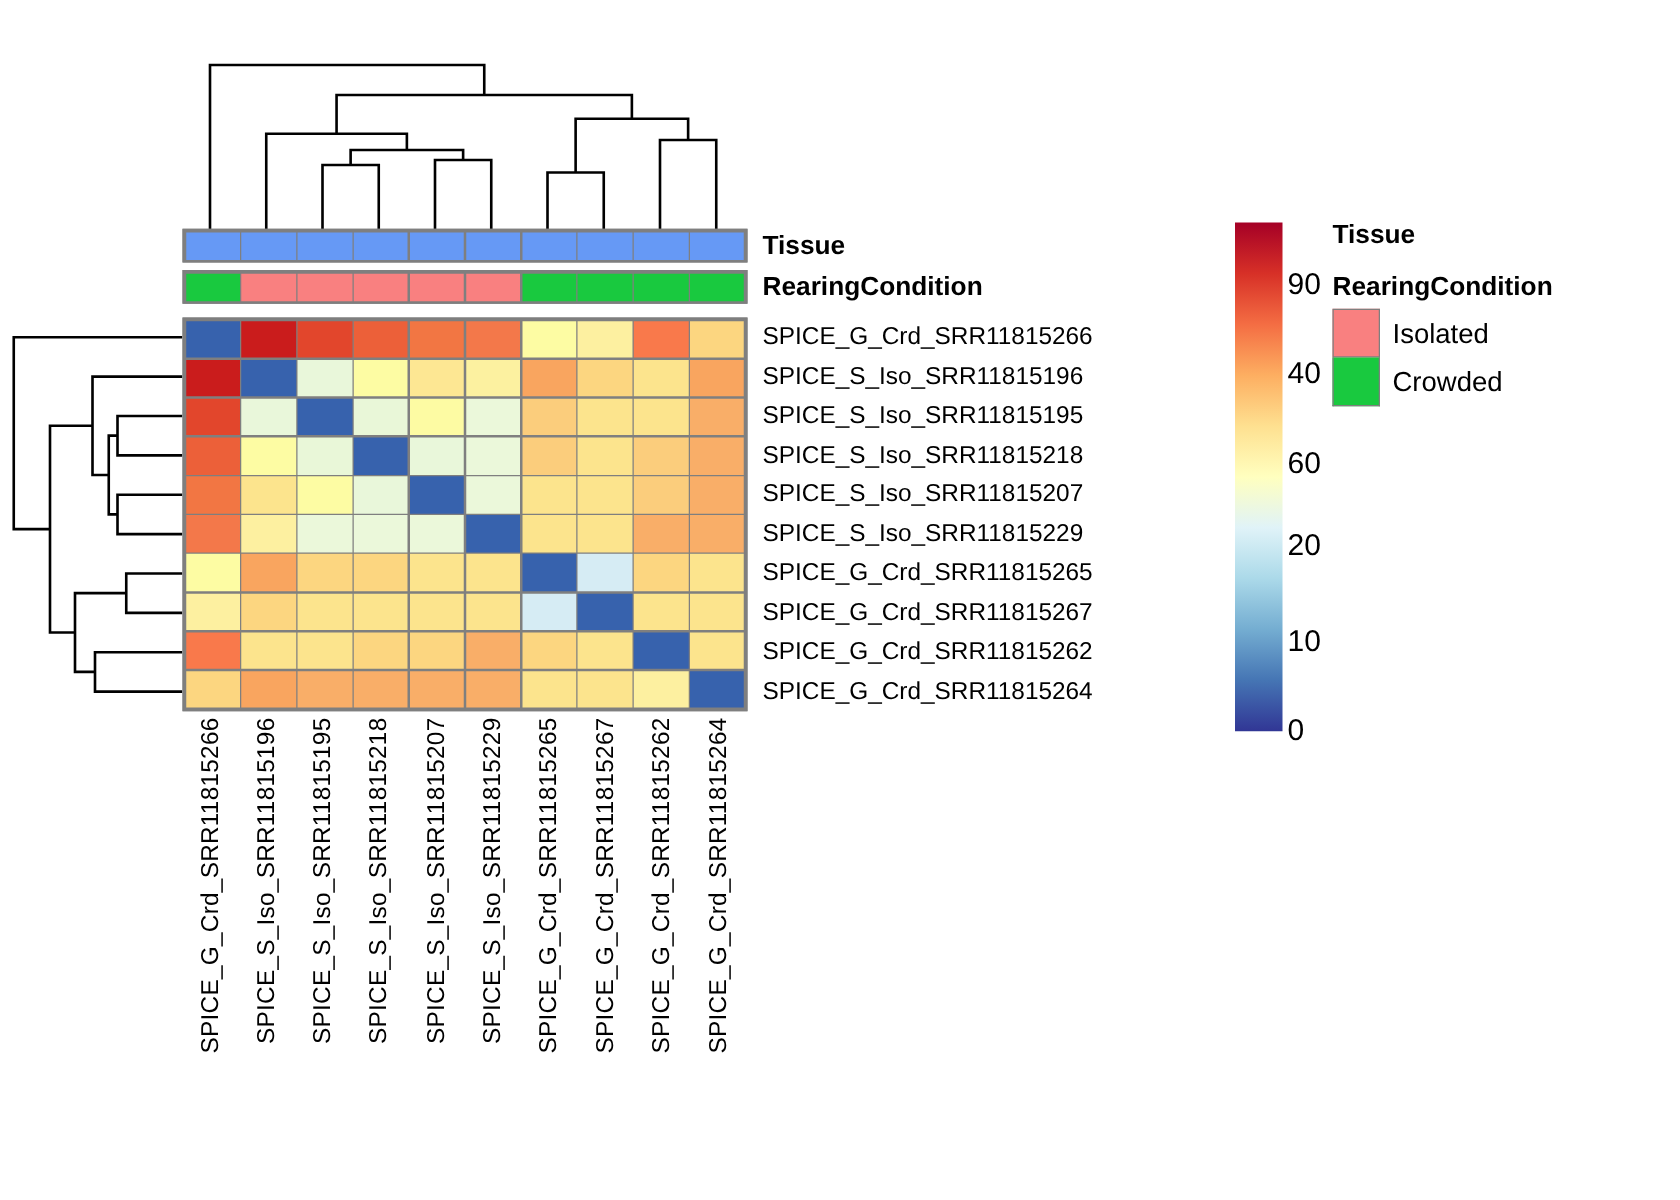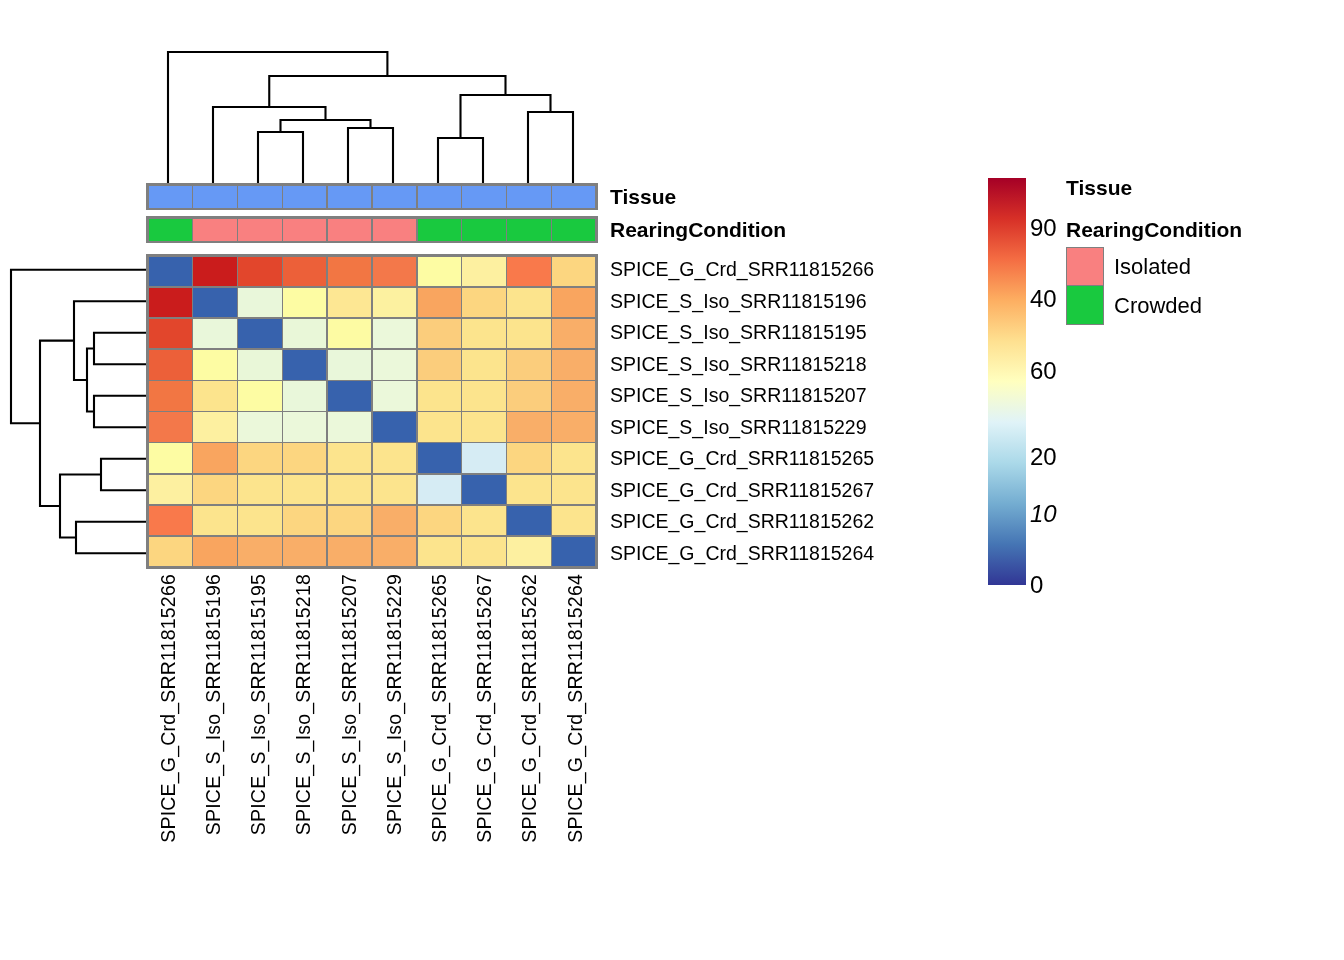--- a/index.html
+++ b/index.html
@@ -394,22 +394,22 @@
           <span>SPICE_G_Crd_SRR11815264</span>
         </div>
       </div>
     </div>
 
   <div id="colorbar" class="abs" style="background: linear-gradient(rgb(165, 0, 38), rgb(215, 48, 39), rgb(244, 109, 67), rgb(253, 174, 97), rgb(254, 224, 144), rgb(255, 255, 191), rgb(224, 243, 248), rgb(171, 217, 233), rgb(116, 173, 209), rgb(69, 117, 180), rgb(49, 54, 149));"></div>
   <div id="colorbar-ticks" class="abs">
       <div class="tick" style="top: 37.9825px;">90</div>
       <div class="tick" style="top: 109.386px;">40</div>
       <div class="tick" style="top: 180.789px;">60</div>
-      <div class="tick" style="top: 267px;">20</div>
-      <div class="tick" style="top: 323.596px; font-style: italic;">10</div>
+      <div class="tick" style="top: 247px;">20</div>
+      <div class="tick" style="top: 323.596px;">10</div>
       <div class="tick" style="top: 395px;">0</div>
     </div>
 
   <div id="legend-panel" class="abs">
     <div class="legend-block" id="legend-tissue">
       <div class="legend-title">Tissue</div>
       </div>
     <div class="legend-block" id="legend-rearing">
       <div class="legend-title">RearingCondition</div>
     <div class="legend-row">

